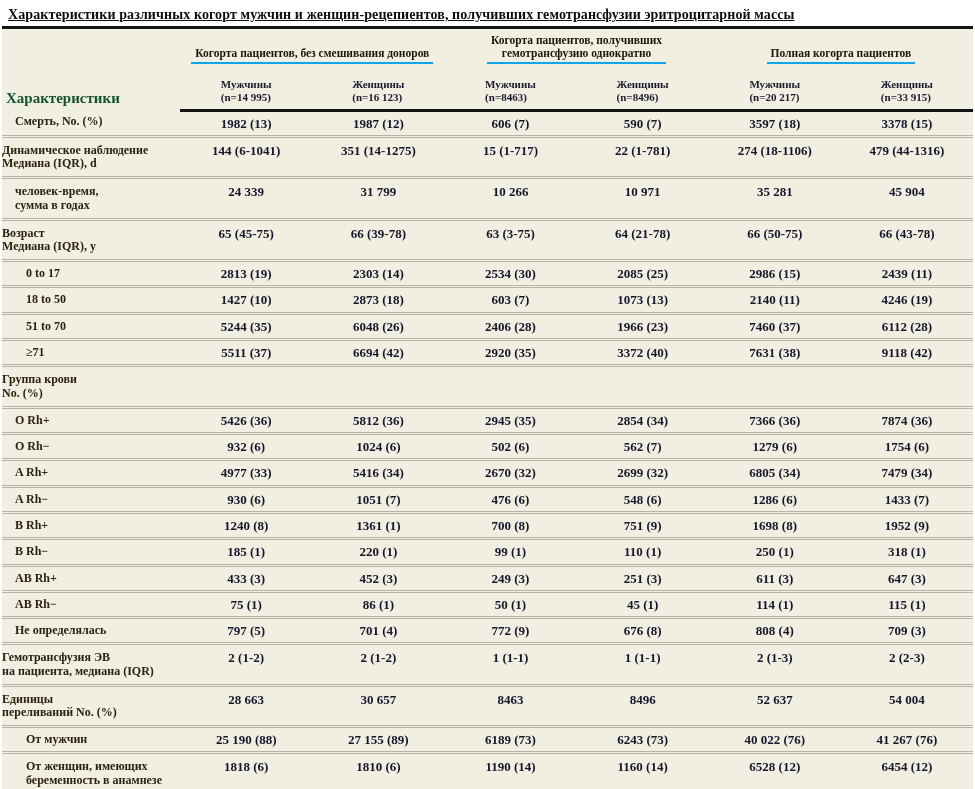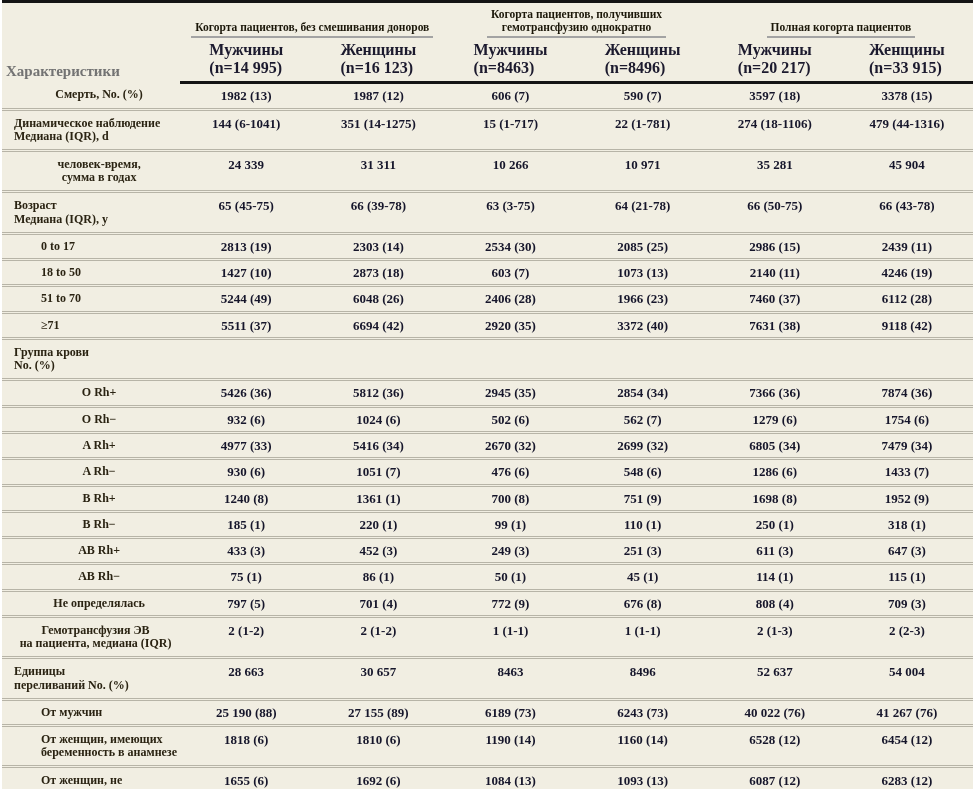--- a/index.html
+++ b/index.html
@@ -6,42 +6,43 @@
   body{width:975px;font-family:"Liberation Serif","DejaVu Serif",serif;color:#241f14;}
   .page{width:975px;height:789px;background:#fff;overflow:hidden;box-sizing:border-box;}
   .title{font-size:14px;font-weight:bold;color:#0d0d0d;text-decoration:underline;
          margin:7px 0 3px 8px;letter-spacing:.1px;}
   table.tbl{width:971px;margin-left:2px;border-collapse:collapse;background:#f1eee2;
             border-top:3px solid #141414;border-bottom:7px double #141414;table-layout:fixed;}
   col.c-lbl{width:178px;}
   col.c-val{width:132px;}
   thead th{font-weight:bold;padding:0;background:#f1eee2;}
   th.grp-cell{vertical-align:bottom;text-align:center;padding:4px 6px 0 6px;}
-  .grp-label{display:inline-block;border-bottom:2px solid #a3a3a3;padding:1px 4px 2px 4px;
+  .grp-label{display:inline-block;border-bottom:2px solid #0ea5e9;padding:1px 4px 2px 4px;
              font-size:11.5px;line-height:1.15;white-space:pre-line;color:#1b1709;}
   th.col-cell{vertical-align:bottom;text-align:center;padding:3px 2px 4px 2px;}
-  .col-inner{display:inline-block;text-align:left;font-size:16px;line-height:1.12;color:#1c1a2e;}
+  .col-inner{display:inline-block;text-align:left;font-size:11px;line-height:1.12;color:#1c1a2e;margin-top:11px;}
   th.char-cell{vertical-align:bottom;text-align:left;font-size:15px;padding:0 0 3px 4px;
-               color:#737373;}
+               color:#14532d;}
   thead tr.col-row th{border-bottom:3px solid #141414;}
   tbody td{vertical-align:top;padding:5px 3px 4px 3px;font-size:12.5px;font-weight:bold;
            line-height:1.1;}
   tbody tr + tr td{border-top:3px double #b7b4a7;}
   td.lbl{white-space:pre-line;color:#2a2312;font-size:12px;}
   td.val{text-align:center;white-space:nowrap;color:#16162b;font-size:13px;}
-  td.ind0{padding-left:12px;}
-  td.ind1{padding-left:19px;text-align:center;}
-  td.ind2{padding-left:39px;}
-  td.vb{vertical-align:bottom;padding-bottom:3px;text-align:center;}
+  td.ind0{padding-left:0;}
+  td.ind1{padding-left:13px;}
+  td.ind2{padding-left:24px;}
+  td.vb{vertical-align:bottom;padding-bottom:3px;}
   tr.tall td{padding-top:6px;padding-bottom:6px;}
 </style>
 </head>
 <body>
 
 <div class="page">
+  <div class="title">Характеристики различных когорт мужчин и женщин-рецепиентов, получивших гемотрансфузии эритроцитарной массы</div>
 
   <table class="tbl">
     <colgroup>
       <col class="c-lbl">
         <col class="c-val">
         <col class="c-val">
         <col class="c-val">
       <col class="c-val">
         <col class="c-val">
         <col class="c-val">
@@ -98,21 +99,21 @@
           <td class="val">351 (14-1275)</td>
           <td class="val">15 (1-717)</td>
           <td class="val">22 (1-781)</td>
           <td class="val">274 (18-1106)</td>
           <td class="val">479 (44-1316)</td>
         </tr>
         <tr class="tall">
           <td class="lbl ind1">человек-время,
 сумма в годах</td>
           <td class="val">24 339</td>
-          <td class="val">31 311</td>
+          <td class="val">31 799</td>
           <td class="val">10 266</td>
           <td class="val">10 971</td>
           <td class="val">35 281</td>
           <td class="val">45 904</td>
         </tr>
         <tr class="tall">
           <td class="lbl ind0">Возраст
 Медиана (IQR), y</td>
           <td class="val">65 (45-75)</td>
           <td class="val">66 (39-78)</td>
@@ -134,21 +135,21 @@
           <td class="lbl ind2">18 to 50</td>
           <td class="val">1427 (10)</td>
           <td class="val">2873 (18)</td>
           <td class="val">603 (7)</td>
           <td class="val">1073 (13)</td>
           <td class="val">2140 (11)</td>
           <td class="val">4246 (19)</td>
         </tr>
         <tr>
           <td class="lbl ind2">51 to 70</td>
-          <td class="val">5244 (49)</td>
+          <td class="val">5244 (35)</td>
           <td class="val">6048 (26)</td>
           <td class="val">2406 (28)</td>
           <td class="val">1966 (23)</td>
           <td class="val">7460 (37)</td>
           <td class="val">6112 (28)</td>
         </tr>
         <tr>
           <td class="lbl ind2">≥71</td>
           <td class="val">5511 (37)</td>
           <td class="val">6694 (42)</td>

